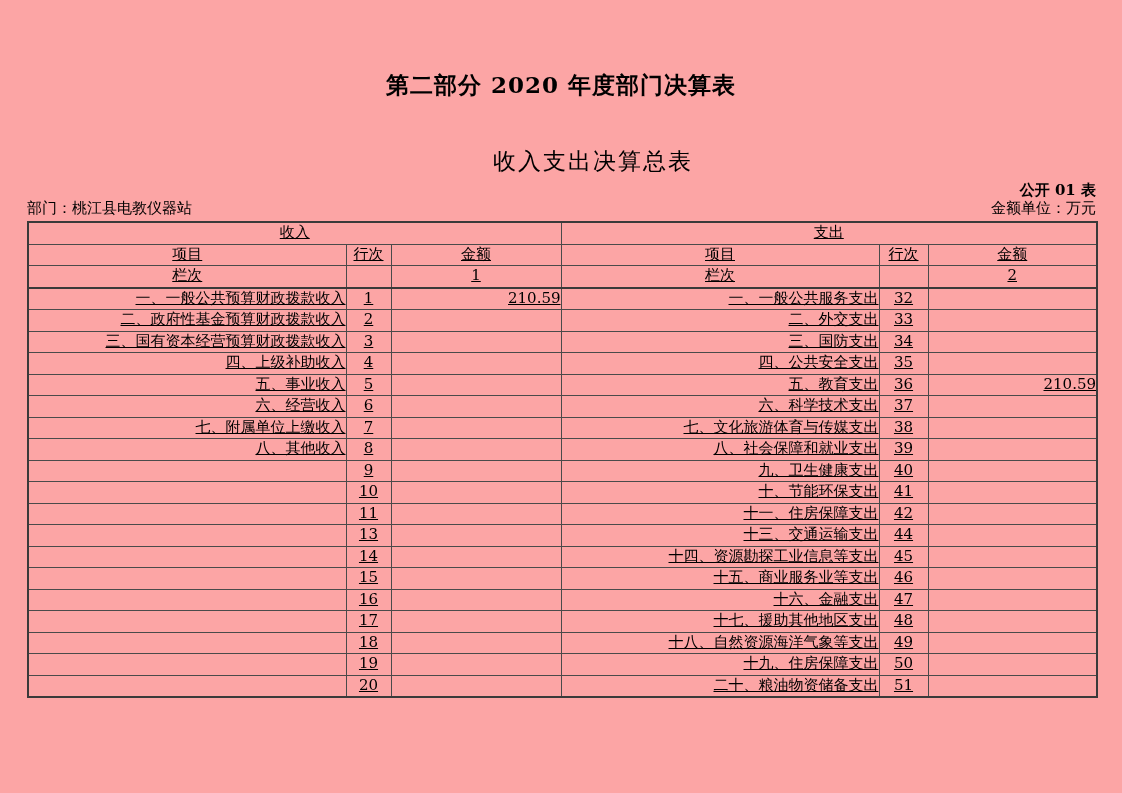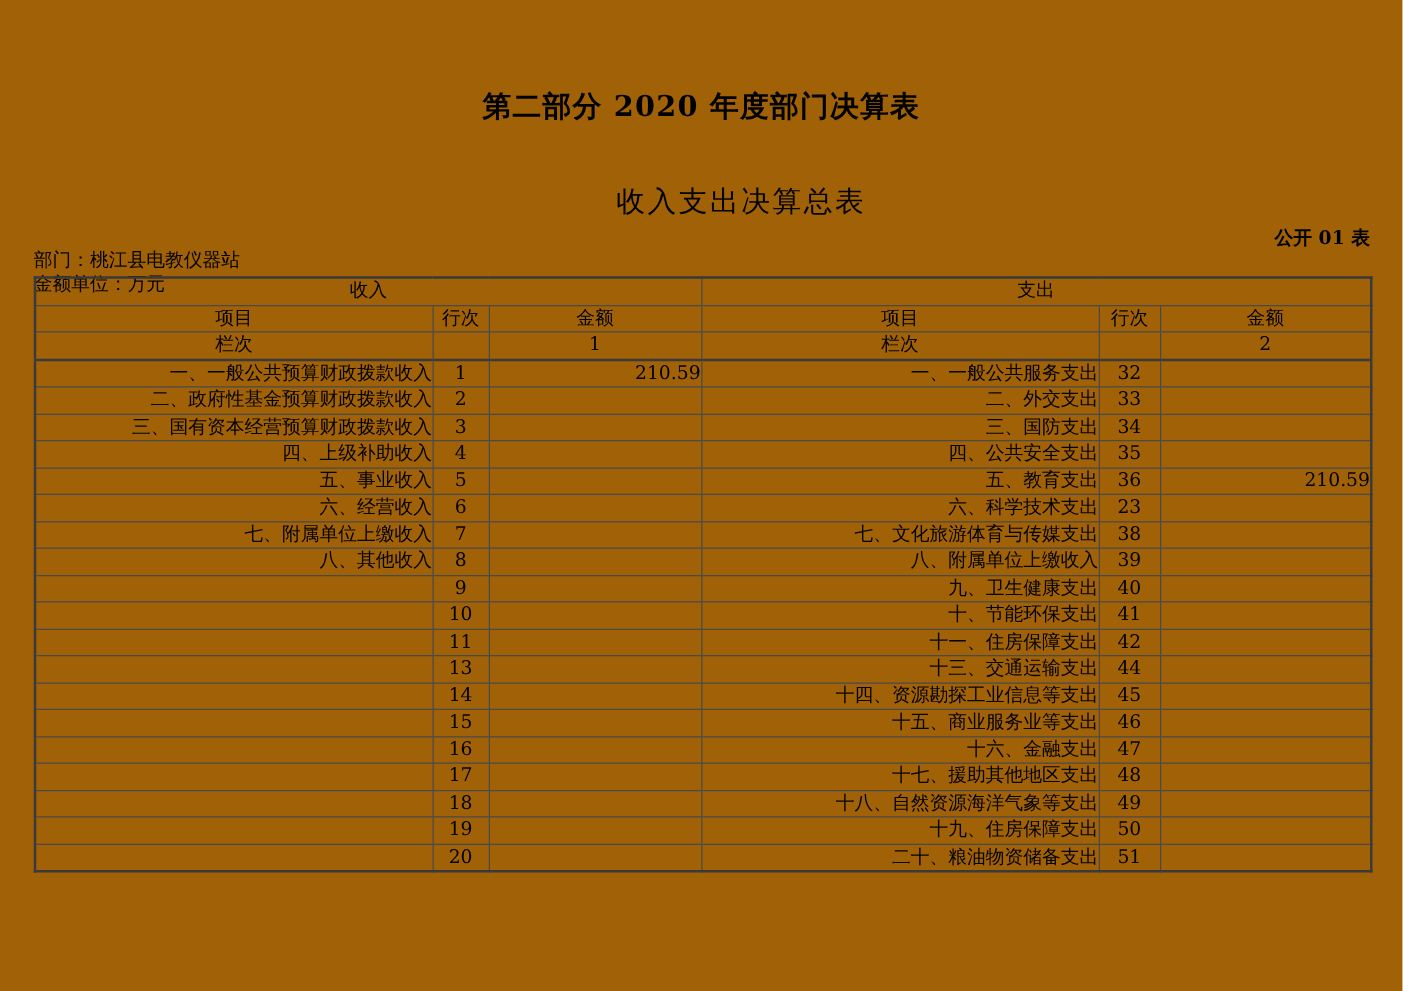--- a/index.html
+++ b/index.html
@@ -1,20 +1,20 @@
 <!DOCTYPE html>
 <html><head>
 <meta charset="utf-8">
 <style>
   html, body { margin: 0; padding: 0; background: #ffffff; }
   .page {
     position: relative;
     width: 1122px;
     height: 793px;
-    background: #a16207;
+    background: #fca5a5;
     color: #000000;
     font-family: "DejaVu Serif", "Liberation Serif", serif;
     overflow: hidden;
   }
   .part-title {
     position: absolute;
     top: 70px; left: 0;
     width: 100%;
     text-align: center;
     font-size: 23px;
@@ -39,29 +39,29 @@
     font-size: 15px;
     font-weight: bold;
   }
   .meta-row {
     position: absolute;
     top: 199px; left: 27px;
     width: 1069px;
     display: flex;
     justify-content: space-between;
     font-size: 15px;
-    flex-direction: column;
   }
   table.budget {
     position: absolute;
     top: 221px; left: 27px;
     width: 1069px;
     border-collapse: collapse;
     table-layout: fixed;
     font-size: 15px;
+    text-decoration: underline;
   }
   table.budget td {
     border: 1px solid #4a4a4a;
     height: 20.5px;
     padding: 0;
     line-height: 1.05;
     overflow: hidden;
     white-space: nowrap;
     vertical-align: middle;
   }
@@ -158,36 +158,36 @@
           <td class="cell-amt"></td>
           <td class="cell-item">五、教育支出</td>
           <td class="cell-row">36</td>
           <td class="cell-amt">210.59</td>
         </tr>
         <tr>
           <td class="cell-item">六、经营收入</td>
           <td class="cell-row">6</td>
           <td class="cell-amt"></td>
           <td class="cell-item">六、科学技术支出</td>
-          <td class="cell-row">23</td>
+          <td class="cell-row">37</td>
           <td class="cell-amt"></td>
         </tr>
         <tr>
           <td class="cell-item">七、附属单位上缴收入</td>
           <td class="cell-row">7</td>
           <td class="cell-amt"></td>
           <td class="cell-item">七、文化旅游体育与传媒支出</td>
           <td class="cell-row">38</td>
           <td class="cell-amt"></td>
         </tr>
         <tr>
           <td class="cell-item">八、其他收入</td>
           <td class="cell-row">8</td>
           <td class="cell-amt"></td>
-          <td class="cell-item">八、附属单位上缴收入</td>
+          <td class="cell-item">八、社会保障和就业支出</td>
           <td class="cell-row">39</td>
           <td class="cell-amt"></td>
         </tr>
         <tr>
           <td class="cell-item"></td>
           <td class="cell-row">9</td>
           <td class="cell-amt"></td>
           <td class="cell-item">九、卫生健康支出</td>
           <td class="cell-row">40</td>
           <td class="cell-amt"></td>

